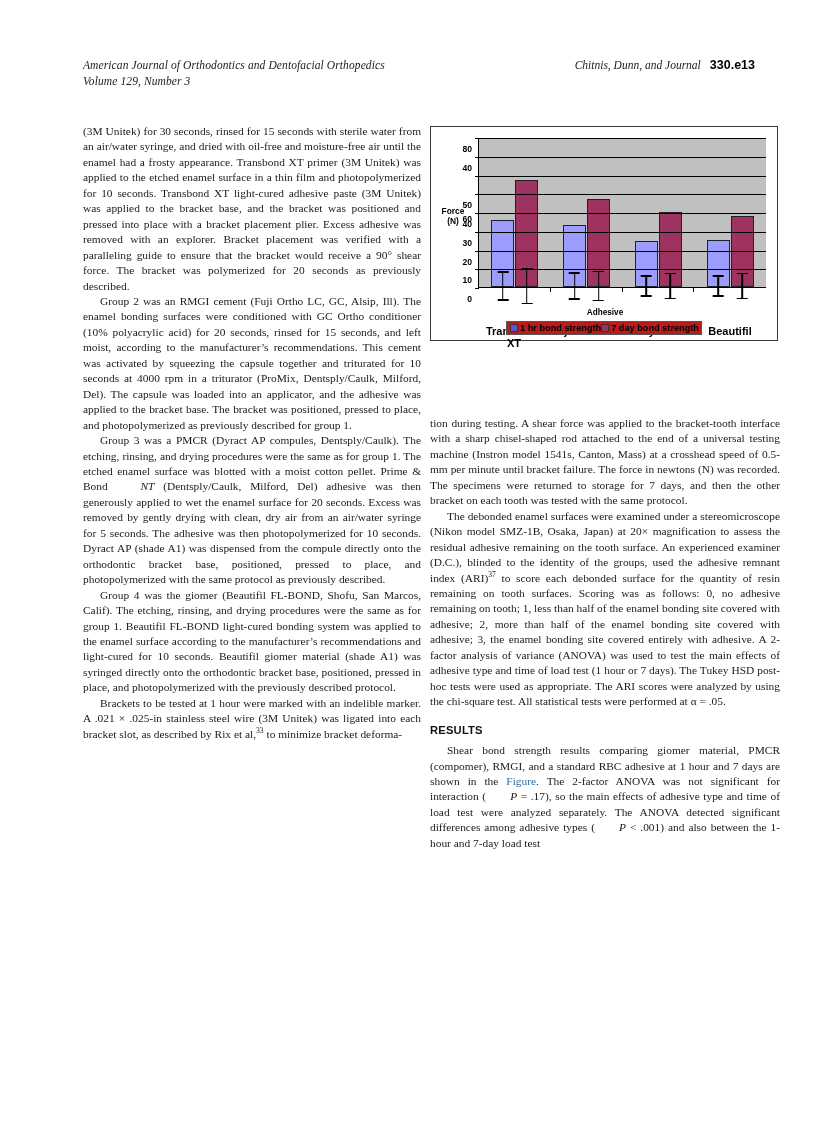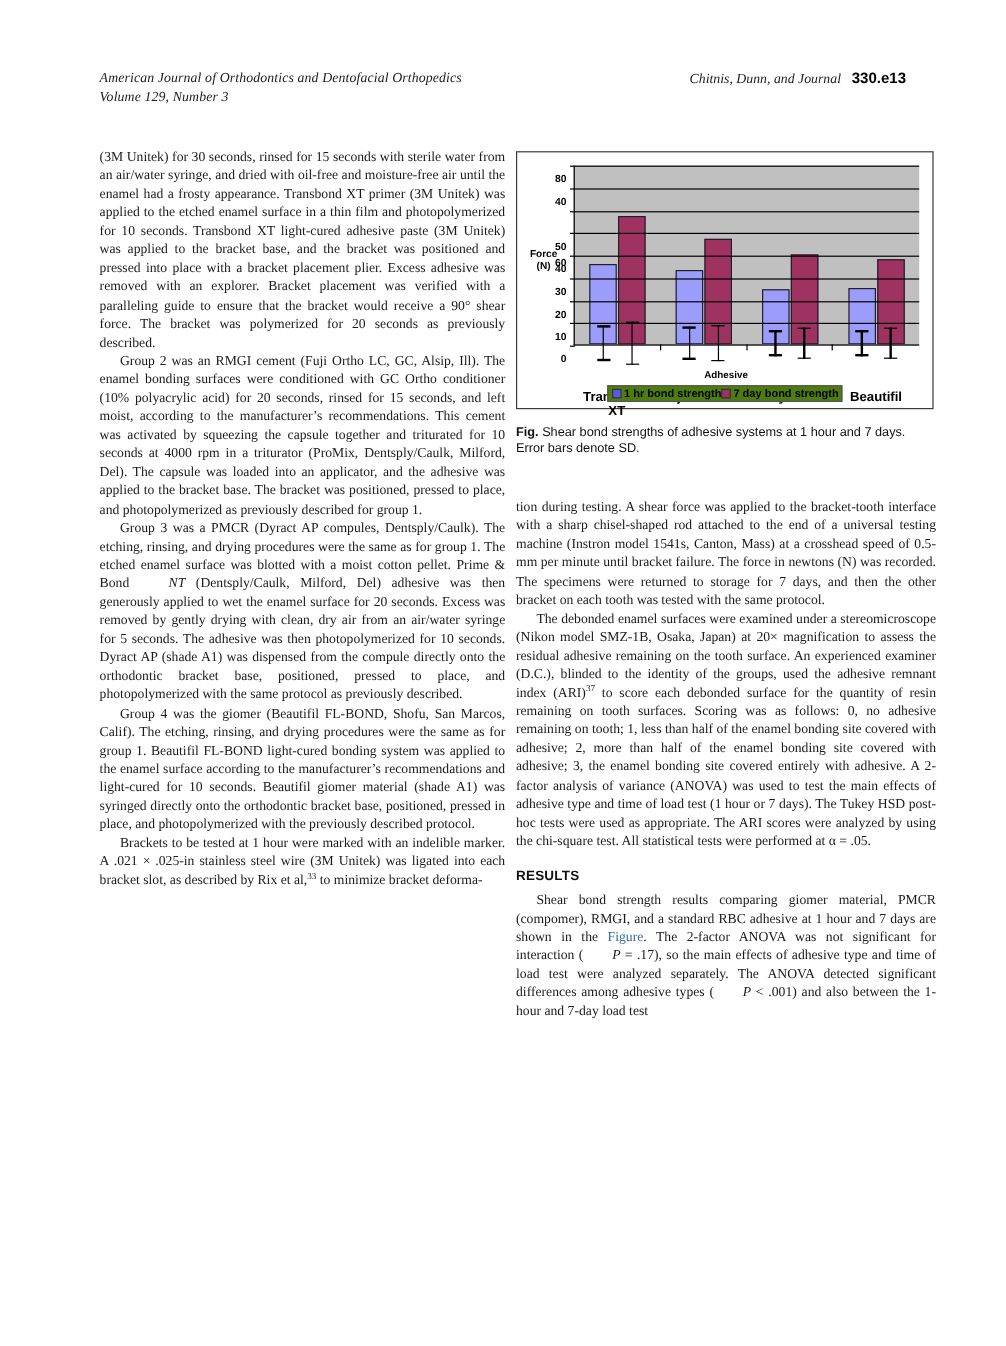--- a/index.html
+++ b/index.html
@@ -57,21 +57,21 @@
   .errbar::before,.errbar::after{content:"";position:absolute;left:50%;transform:translateX(-50%);
     width:11px;height:1.6px;background:#000;}
   .errbar::before{top:0;}
   .errbar::after{bottom:0;}
   .cat-labels{position:absolute;left:47px;top:166px;width:288px;display:flex;}
   .cat-labels div{flex:1;text-align:center;font-family:"Liberation Sans",sans-serif;
     font-size:11px;font-weight:bold;color:#000;margin-top:32px;}
   .axis-title-x{position:absolute;left:30px;top:181px;width:288px;text-align:center;
     font-family:"Liberation Sans",sans-serif;font-size:8.2px;font-weight:bold;color:#000;}
   .legend{position:absolute;left:50%;transform:translateX(-50%);top:194px;
-    border:1px solid #555;background:#4d7c0f;padding:1px 2px 1px 3px;display:flex;align-items:center;
+    border:1px solid #555;background:#b91c1c;padding:1px 2px 1px 3px;display:flex;align-items:center;
     white-space:nowrap;}
   .legend .item{display:flex;align-items:center;font-family:"Liberation Sans",sans-serif;
     font-size:9.2px;font-weight:bold;color:#000;}
   .swatch{width:6px;height:6px;border:1px solid #333;margin-right:2px;display:inline-block;}
   .sw1{background:#5b5bd6;}
   .sw2{background:#9e3362;}
   .fig-caption{margin-top:12px;width:350px;font-family:"Liberation Sans",sans-serif;
     font-size:10.6px;line-height:14.4px;color:#111;text-align:left;}
   .fig-caption b{font-weight:bold;}
 </style>
@@ -187,23 +187,20 @@
           <span class="swatch sw1"></span>
           <span>1 hr bond strength</span>
         </div>
         <div class="item">
           <span class="swatch sw2"></span>
           <span>7 day bond strength</span>
         </div>
       </div>
     </div>
 
-    <div class="fig-caption">
-      <b>Fig.</b><span> Shear bond strengths of adhesive systems at 1 hour and 7 days. Error bars denote SD.</span>
-    </div>
   </div>
 
   <div class="col col-right">
     <p>tion during testing. A shear force was applied to the bracket-tooth interface with a sharp chisel-shaped rod attached to the end of a universal testing machine (Instron model 1541s, Canton, Mass) at a crosshead speed of 0.5-mm per minute until bracket failure. The force in newtons (N) was recorded. The specimens were returned to storage for 7 days, and then the other bracket on each tooth was tested with the same protocol.</p>
     <p class="ind"><span>The debonded enamel surfaces were examined under a stereomicroscope (Nikon model SMZ-1B, Osaka, Japan) at 20× magnification to assess the residual adhesive remaining on the tooth surface. An experienced examiner (D.C.), blinded to the identity of the groups, used the adhesive remnant index (ARI)</span><sup>37</sup><span> to score each debonded surface for the quantity of resin remaining on tooth surfaces. Scoring was as follows: 0, no adhesive remaining on tooth; 1, less than half of the enamel bonding site covered with adhesive; 2, more than half of the enamel bonding site covered with adhesive; 3, the enamel bonding site covered entirely with adhesive. A 2-factor analysis of variance (ANOVA) was used to test the main effects of adhesive type and time of load test (1 hour or 7 days). The Tukey HSD post-hoc tests were used as appropriate. The ARI scores were analyzed by using the chi-square test. All statistical tests were performed at α = .05.</span></p>
     <h2 class="sect">RESULTS</h2>
     <p class="ind"><span>Shear bond strength results comparing giomer material, PMCR (compomer), RMGI, and a standard RBC adhesive at 1 hour and 7 days are shown in the </span><span class="xlink">Figure</span><span>. The 2-factor ANOVA was not significant for interaction (</span><span class="ital">P</span><span> = .17), so the main effects of adhesive type and time of load test were analyzed separately. The ANOVA detected significant differences among adhesive types (</span><span class="ital">P</span><span> &lt; .001) and also between the 1-hour and 7-day load test</span></p>
   </div>
 
 </div>

